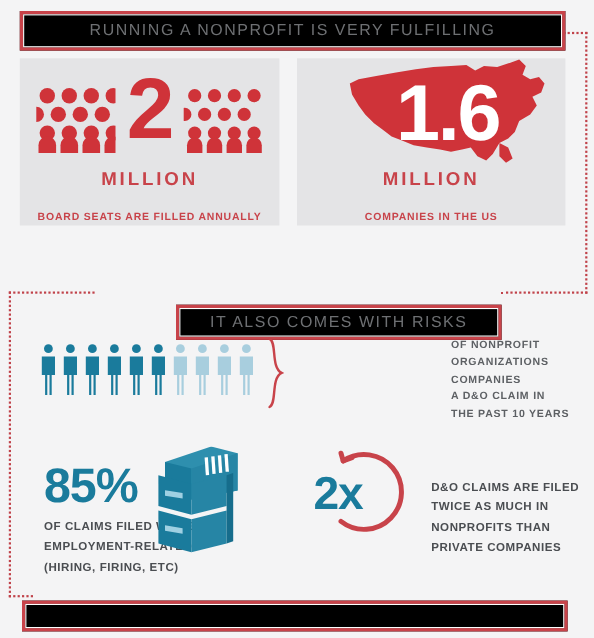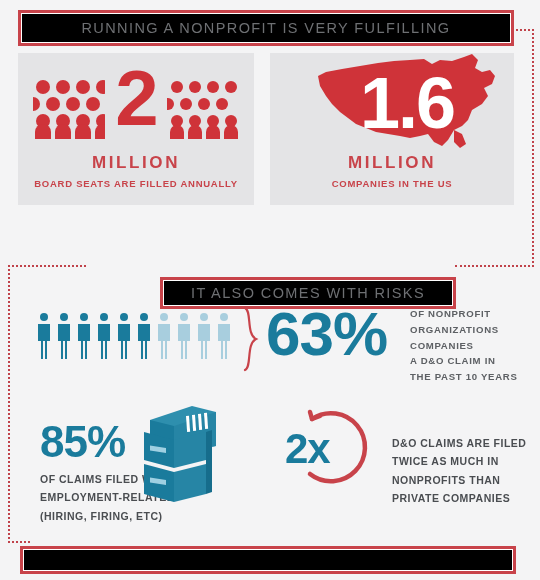--- a/index.html
+++ b/index.html
@@ -58,21 +58,21 @@
     font-weight: bold;
     letter-spacing: 2.6px;
     font-size: 17px;
   }
   .card-sub {
     color: #c8434a;
     text-align: center;
     font-weight: bold;
     letter-spacing: 0.75px;
     font-size: 9.5px;
-    margin-top: 5px;
+    margin-top: 19px;
   }
 
   .big-red-num {
     color: #cf3339;
     font-size: 78px;
     font-weight: bold;
     line-height: 1;
     letter-spacing: -2px;
   }
 
@@ -260,21 +260,20 @@
     </svg>
   </div>
 
 
   <div style="position:absolute; left:242px; top:306px;">
     <svg width="18" height="66" viewBox="0 0 18 66" aria-hidden="true">
       <path d="M3 2 C10 5, 4 28, 14 33 C4 38, 10 61, 3 64" fill="none" stroke="#c8434a" stroke-width="2.2" stroke-linecap="round"></path>
     </svg>
   </div>
 
-  <div class="pct-teal" style="position:absolute; left:266px; top:303px; font-size:62px; letter-spacing:-1px;">63%</div>
 
   <div class="body-txt" style="position:absolute; left:410px; top:306px; width:130px;">
     <div>OF NONPROFIT</div>
     <div>ORGANIZATIONS</div>
     <div>COMPANIES</div>
     <div>A D&amp;O CLAIM IN</div>
     <div>THE PAST 10 YEARS</div>
   </div>
 
   <div class="pct-teal" style="position:absolute; left:40px; top:420px; font-size:44px; letter-spacing:-1px;">85%</div>

